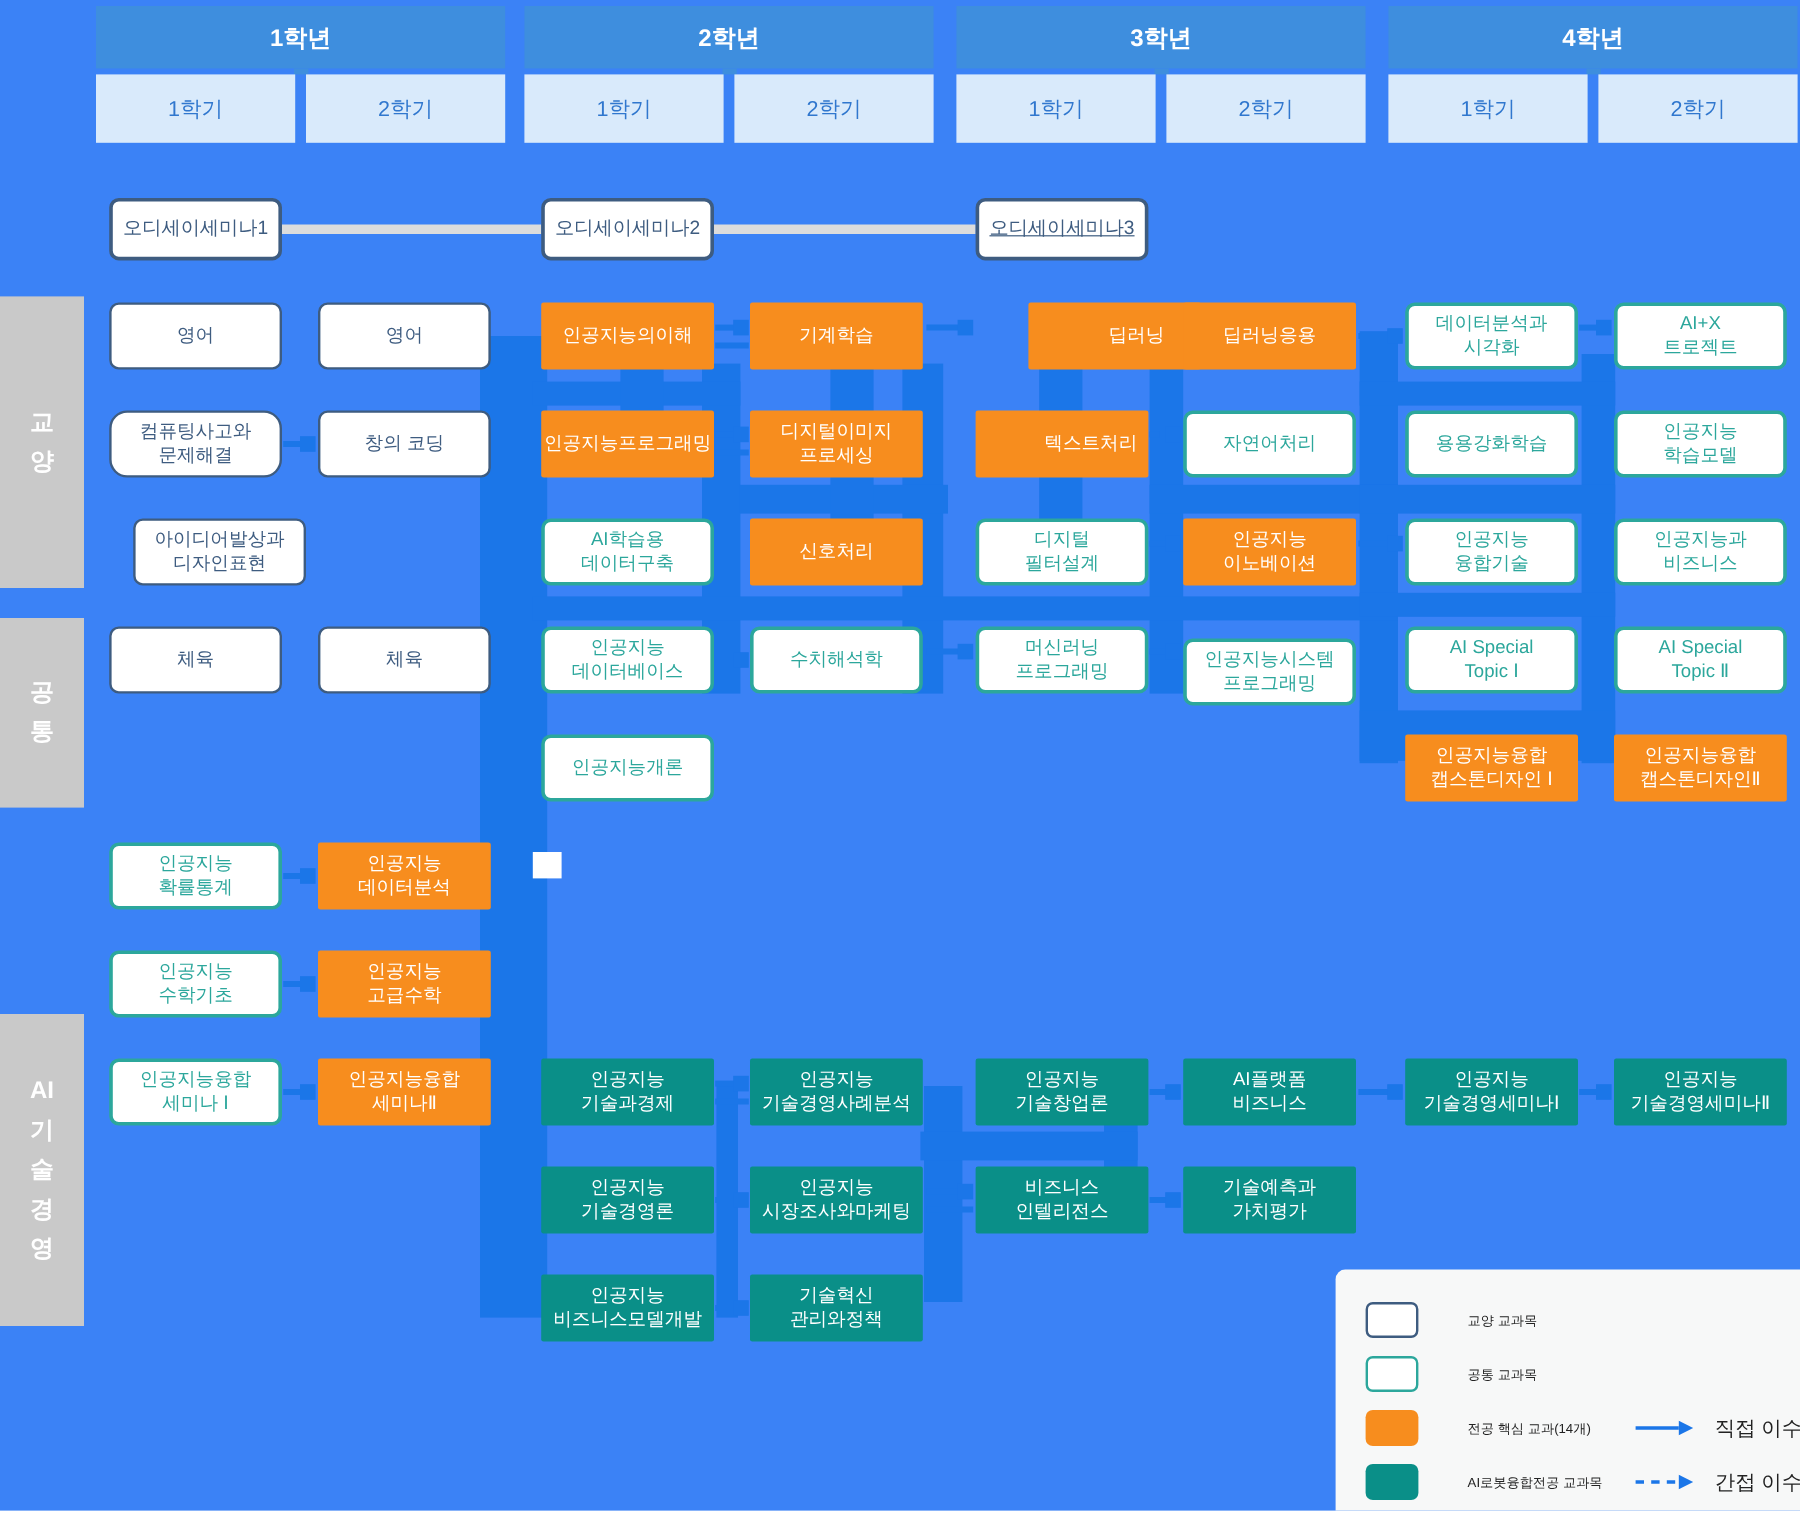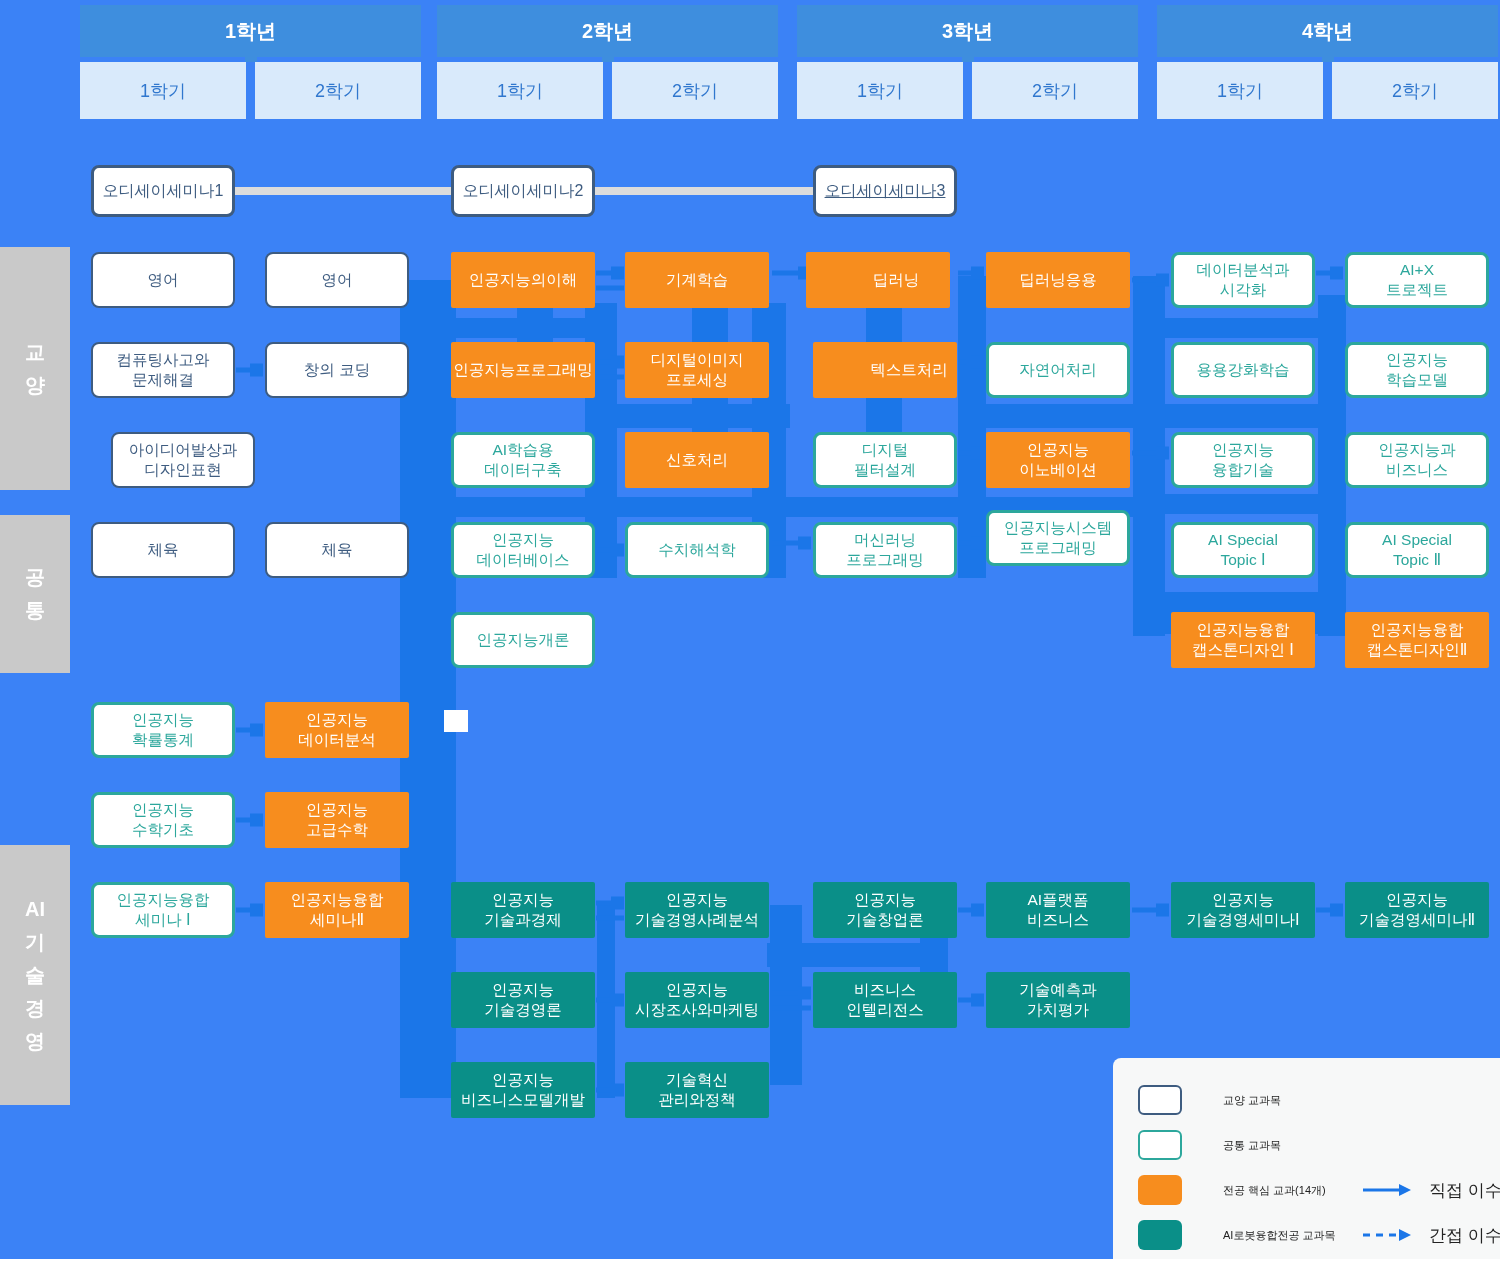--- a/index.html
+++ b/index.html
@@ -170,27 +170,27 @@
 영</div>
     </div>
   <div id="boxes">
       <div class="box odyssey" style="left: 91px; top: 165px;">오디세이세미나1</div>
       <div class="box odyssey" style="left: 451px; top: 165px;">오디세이세미나2</div>
       <div class="box odyssey" style="left: 813px; top: 165px; text-decoration: underline;">오디세이세미나3</div>
       <div class="box liberal" style="left: 91px; top: 252px;">영어</div>
       <div class="box liberal" style="left: 265px; top: 252px;">영어</div>
       <div class="box core" style="left: 451px; top: 252px;">인공지능의이해</div>
       <div class="box core" style="left: 625px; top: 252px;">기계학습</div>
-      <div class="box core" style="left: 806px; top: 252px; padding-left: 36px;">딥러닝</div>
+      <div class="box core" style="left: 857px; top: 252px; padding-left: 36px;">딥러닝</div>
       <div class="box core" style="left: 986px; top: 252px;">딥러닝응용</div>
       <div class="box common" style="left: 1171px; top: 252px;">데이터분석과
 시각화</div>
       <div class="box common" style="left: 1345px; top: 252px;">AI+X
 트로젝트</div>
-      <div class="box liberal" style="left: 91px; top: 342px;">컴퓨팅사고와
+      <div class="box liberal" style="left: 91px; top: 342px; border-radius: 15px;">컴퓨팅사고와
 문제해결</div>
       <div class="box liberal" style="left: 265px; top: 342px;">창의 코딩</div>
       <div class="box core" style="left: 451px; top: 342px;">인공지능프로그래밍</div>
       <div class="box core" style="left: 625px; top: 342px;">디지털이미지
 프로세싱</div>
       <div class="box core" style="left: 813px; top: 342px; padding-left: 48px;">텍스트처리</div>
       <div class="box common" style="left: 986px; top: 342px;">자연어처리</div>
       <div class="box common" style="left: 1171px; top: 342px;">용용강화학습</div>
       <div class="box common" style="left: 1345px; top: 342px;">인공지능
 학습모델</div>
@@ -207,21 +207,21 @@
 융합기술</div>
       <div class="box common" style="left: 1345px; top: 432px;">인공지능과
 비즈니스</div>
       <div class="box liberal" style="left: 91px; top: 522px;">체육</div>
       <div class="box liberal" style="left: 265px; top: 522px;">체육</div>
       <div class="box common" style="left: 451px; top: 522px;">인공지능
 데이터베이스</div>
       <div class="box common" style="left: 625px; top: 522px;">수치해석학</div>
       <div class="box common" style="left: 813px; top: 522px;">머신러닝
 프로그래밍</div>
-      <div class="box common" style="left: 986px; top: 510px;">인공지능시스템
+      <div class="box common" style="left: 986px; top: 532px;">인공지능시스템
 프로그래밍</div>
       <div class="box common" style="left: 1171px; top: 522px;">AI Special
 Topic Ⅰ</div>
       <div class="box common" style="left: 1345px; top: 522px;">AI Special
 Topic Ⅱ</div>
       <div class="box common" style="left: 451px; top: 612px;">인공지능개론</div>
       <div class="box core" style="left: 1171px; top: 612px;">인공지능융합
 캡스톤디자인 Ⅰ</div>
       <div class="box core" style="left: 1345px; top: 612px;">인공지능융합
 캡스톤디자인Ⅱ</div>

